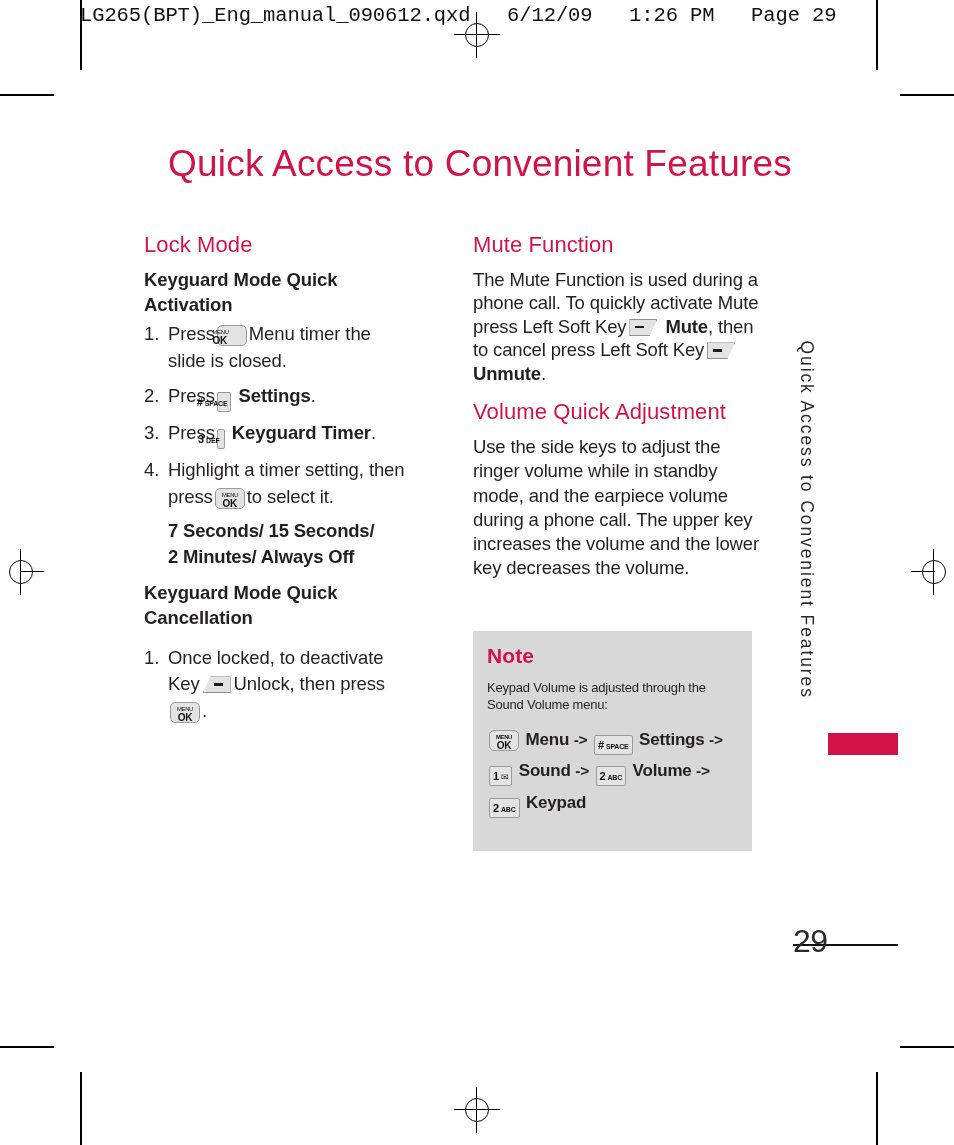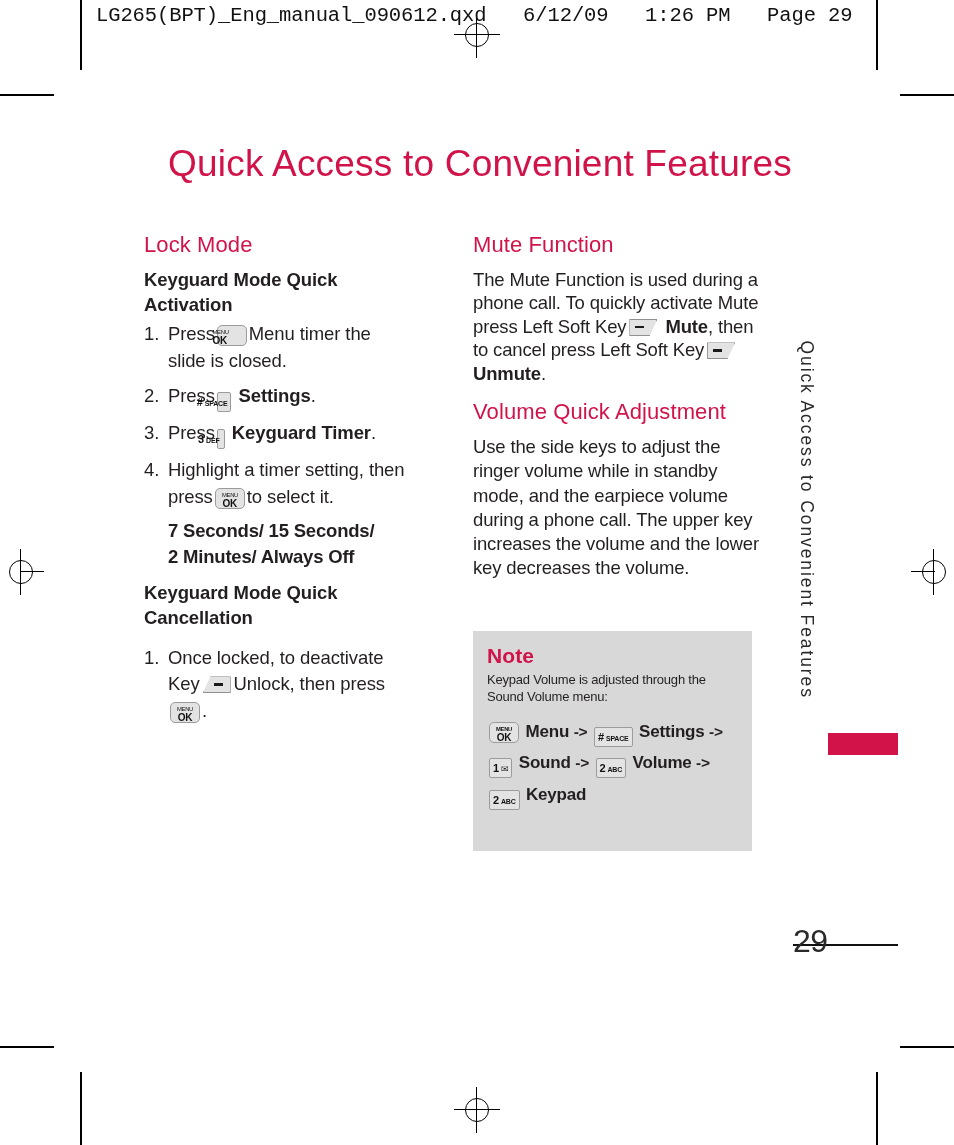--- a/index.html
+++ b/index.html
@@ -19,21 +19,21 @@
     position:absolute; left:11px; top:11px; width:24px; height:24px;
     border:1.3px solid #000; border-radius:50%;
   }
   .regmark .vh { position:absolute; left:22px; top:0; width:1.4px; height:46px; background:#000; }
   .regmark .hh { position:absolute; top:22px; left:0; width:46px; height:1.4px; background:#000; }
   .regmark.clip-l .hh { left:22px; width:24px; }
   .regmark.clip-r .hh { left:0; width:24px; }
 
   
   .slug {
-    position:absolute; left:96px; top:4px;
+    position:absolute; left:80px; top:4px;
     font-family:"Liberation Mono", monospace;
     font-size:20.5px; letter-spacing:-0.1px; color:#111; white-space:pre;
   }
 
   
   .page { position:absolute; left:0; top:0; width:954px; height:1030px; }
 
   .chapter-title {
     position:absolute; left:140px; top:143px; width:680px;
     text-align:center;
@@ -115,21 +115,21 @@
   .softkey.right .dash { left:11px; }
 
   
   .notebox {
     position:absolute; left:473px; top:631px;
     width:279px; height:220px;
     background:#d8d8d8; padding:13px 14px 0 14px;
   }
   .notebox h4 {
     font-size:21px; color:#d1134a; font-weight:bold;
-    margin-bottom:4px; letter-spacing:.1px;
+    margin-bottom:12px; letter-spacing:.1px;
   }
   .notebox p {
     font-size:13px; line-height:1.30; letter-spacing:-.2px;
     margin-bottom:10px;
   }
   .notepath {
     font-size:17px; font-weight:bold; line-height:1.85; letter-spacing:-.2px;
   }
   .notepath .arrow { font-weight:bold; font-size:15.5px; }
 

